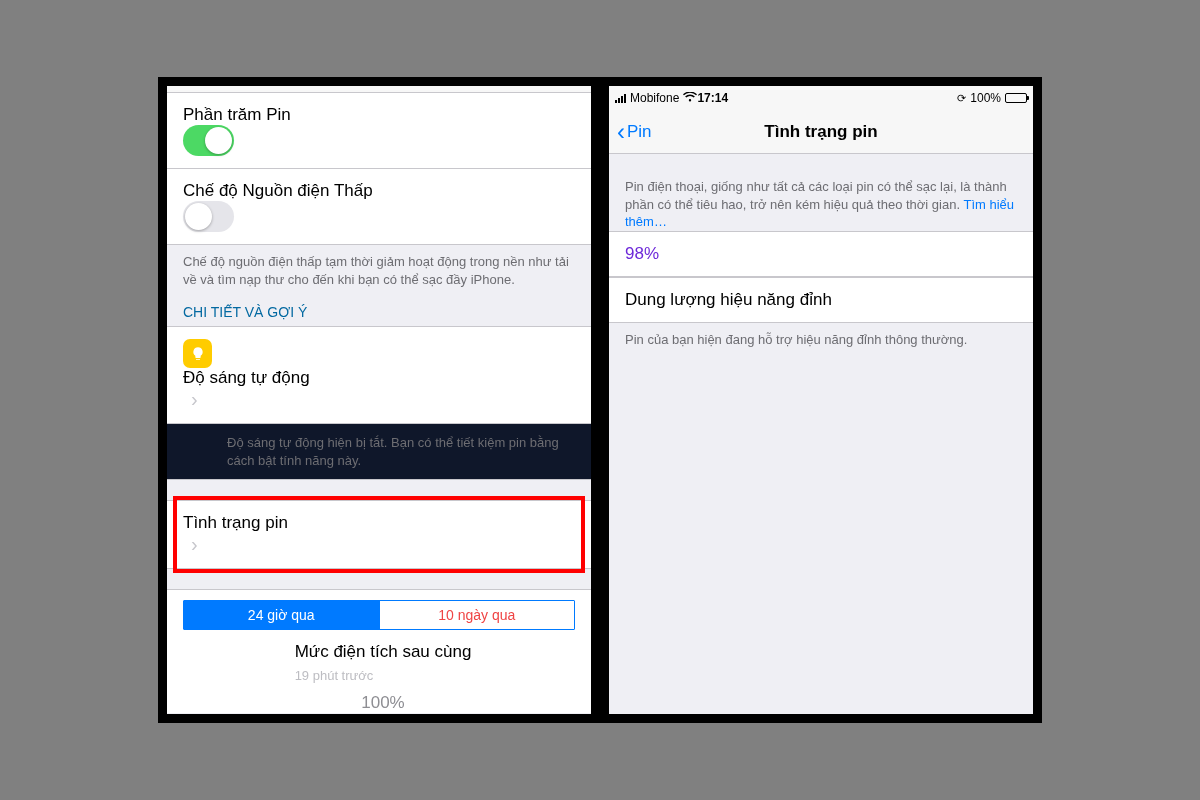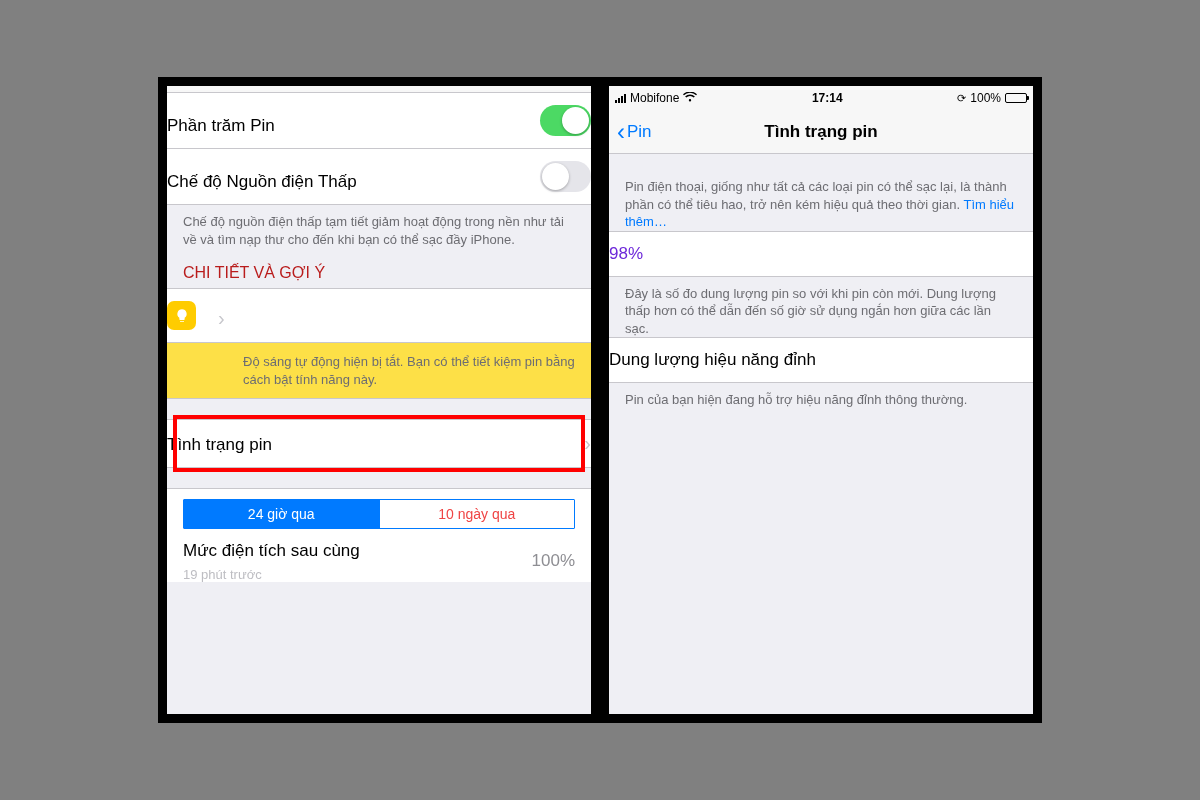--- a/index.html
+++ b/index.html
@@ -34,21 +34,21 @@
   
   
   .statusbar {
     height: 20px;
     display: flex;
     align-items: center;
     font-size: 12px;
     padding: 12px 6px;
     background: #f7f7f7;
   }
-  .statusbar .center { flex: 1; text-align: center; font-weight: 600; }
+  .statusbar .center { flex: 1; text-align: left; font-weight: 600; }
   .statusbar .left, .statusbar .right { display: flex; align-items: center; gap: 4px; }
   .sig { display: inline-flex; align-items: flex-end; gap: 1px; }
   .sig i { width: 2px; background: #000; display: inline-block; }
   .sig i:nth-child(1){height:3px} .sig i:nth-child(2){height:5px} .sig i:nth-child(3){height:7px} .sig i:nth-child(4){height:9px}
   .lock-rot { font-size: 11px; }
   .batt {
     width: 22px; height: 10px; border: 1px solid #000; border-radius: 2px; position: relative;
   }
   .batt::after { content:""; position:absolute; right:-3px; top:2px; width:2px; height:4px; background:#000; border-radius:0 1px 1px 0;}
   .batt .fill { background:#000; height:100%; }
@@ -73,41 +73,42 @@
     font-size: 24px; font-weight: 300; margin-right: 2px; line-height: 1;
   }
   .navbar .title {
     position: absolute; left: 0; right: 0; text-align: center;
     font-weight: 600; font-size: 17px;
   }
   
   
   .cell {
     background: #fff;
-    padding: 12px 0;
-    display: flex;
-    align-items: flex-end;
+    padding: 12px 16px;
+    display: flex;
+    align-items: flex-start;
     border-bottom: 1px solid #c8c7cc;
     min-height: 44px;
+    flex-direction: column;
   }
   .cell.first { border-top: 1px solid #c8c7cc; }
   .cell .label { flex: 1; }
   .cell .value { color: #6d28d9; }
   .cell .chevron { color: #c7c7cc; font-size: 20px; margin-left: 8px; }
   
   .footer-text {
     padding: 8px 16px 0 16px;
     font-size: 13px;
     color: #6d6d72;
     line-height: 1.35;
   }
   .section-header {
     padding: 16px 16px 6px 16px;
-    font-size: 16px;
-    color: #b91c1c;
+    font-size: 14px;
+    color: #0369a1;
     text-transform: uppercase;
   }
   
   
   .toggle {
     width: 51px; height: 31px; border-radius: 16px; position: relative;
     background: #e5e5ea;
   }
   .toggle.on { background: #4cd964; }
   .toggle .knob {
@@ -119,21 +120,21 @@
   
   
   .icon-tile {
     width: 29px; height: 29px; border-radius: 7px; display:flex; align-items:center; justify-content:center;
     margin-right: 14px; font-size:18px;
   }
   .icon-tile.bulb { background: #ffcc00; color: #fff; }
   
   
   .subcell {
-    background:#fde047; padding: 10px 16px 10px 76px;
+    background:#0f172a; padding: 10px 16px 10px 60px;
     font-size:13px; color:#6d6d72;
     border-bottom: 1px solid #c8c7cc;
     line-height:1.35;
   }
   
   
   .highlight-wrap { position: relative; }
   .highlight-box {
     position: absolute; inset: -4px 6px -4px 6px;
     border: 4px solid #ff0000; pointer-events: none;
@@ -148,22 +149,22 @@
     height: 30px;
   }
   .segmented .seg {
     flex: 1; display:flex; align-items:center; justify-content:center;
     font-size: 14px; color:#ef4444;
   }
   .segmented .seg.active { background:#007aff; color:#fff; }
   .segmented .seg + .seg { border-left: 1px solid #007aff; }
   
   .lastcharge {
-    background:#fff; padding: 8px 16px 0 16px;
-    display:flex; align-items:flex-start;
+    background:#fff; padding: 8px 16px 0 24px;
+    display:flex; align-items:center;flex-direction:column;
   }
   .lastcharge .left { flex:1; }
   .lastcharge .title { font-size:17px; }
   .lastcharge .sub { font-size:13px; color:#bdbdc2; margin-top:6px; }
   .lastcharge .pct { color:#8e8e93; font-size:17px; padding-top:10px; }
   
   .spacer { height: 20px; }
   .link { color: #007aff; }
 </style>
 </head>
@@ -181,30 +182,31 @@
         </span>
     </div>
 
     <div class="cell">
       <span class="label">Chế độ Nguồn điện Thấp</span>
       <span class="toggle">
           <span class="knob"></span>
         </span>
     </div>
 
-    <div class="footer-text">Chế độ nguồn điện thấp tạm tiết giảm hoạt động trong nền như tải về và tìm nạp thư cho đến khi bạn có thể sạc đầy iPhone.</div>
+    <div class="footer-text">Chế độ nguồn điện thấp tạm thời giảm hoạt động trong nền như tải về và tìm nạp thư cho đến khi bạn có thể sạc đầy iPhone.</div>
 
     <div class="section-header">CHI TIẾT VÀ GỢI Ý</div>
 
     <div class="cell first">
       <span class="icon-tile bulb">
         <svg width="16" height="16" viewBox="0 0 24 24" fill="#fff">
             <path d="M9 21h6v-1H9v1zm3-19a7 7 0 0 0-4 12.7V17a1 1 0 0 0 1 1h6a1 1 0 0 0 1-1v-2.3A7 7 0 0 0 12 2z"></path>
           </svg>
       </span>
+      <span class="label">Độ sáng tự động</span>
       <span class="chevron">›</span>
     </div>
     <div class="subcell">Độ sáng tự động hiện bị tắt. Bạn có thể tiết kiệm pin bằng cách bật tính năng này.</div>
 
     <div class="spacer"></div>
 
     <div class="highlight-wrap">
       <div class="cell first">
         <span class="label">Tình trạng pin</span>
         <span class="chevron">›</span>
@@ -261,21 +263,20 @@
       <div class="title">Tình trạng pin</div>
     </div>
 
     <div class="footer-text" style="padding-top:24px;">
       <span>Pin điện thoại, giống như tất cả các loại pin có thể sạc lại, là thành phần có thể tiêu hao, trở nên kém hiệu quả theo thời gian. </span><span class="link">Tìm hiểu thêm…</span>
     </div>
 
     <div class="cell first">
       <span class="value">98%</span>
     </div>
-    <div class="footer-text">Đây là số đo dung lượng pin so với khi pin còn mới. Dung lượng thấp hơn có thể dẫn đến số giờ sử dụng ngắn hơn giữa các lần sạc.</div>
 
     <div class="cell first">
       <span class="label">Dung lượng hiệu năng đỉnh</span>
     </div>
     <div class="footer-text">Pin của bạn hiện đang hỗ trợ hiệu năng đỉnh thông thường.</div>
   </div>
 
 </div>
 
 </body></html>

